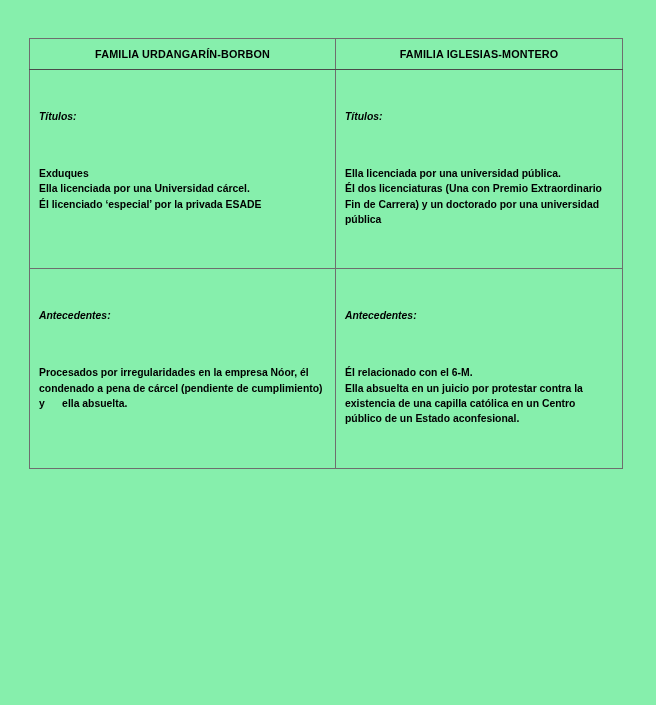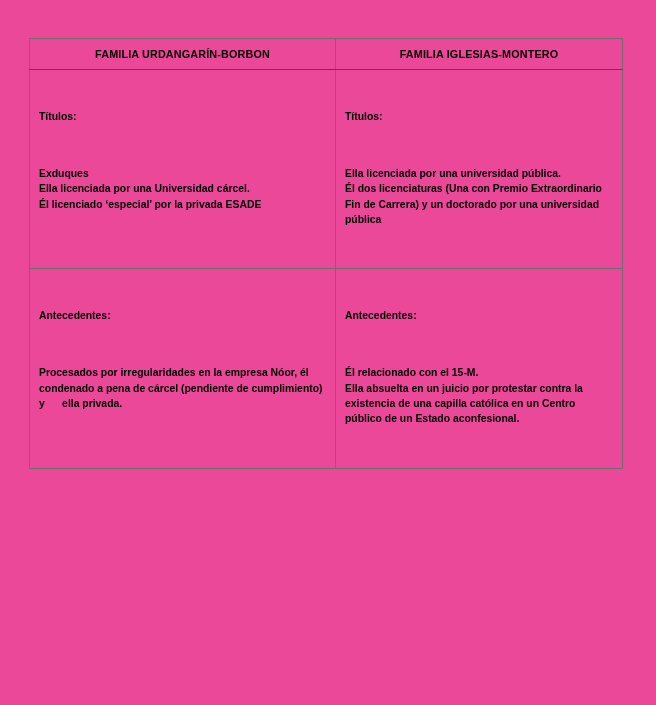--- a/index.html
+++ b/index.html
@@ -11,21 +11,21 @@
     width: 656px;
     height: 705px;
     font-family: "Liberation Sans", sans-serif;
     color: #000000;
     overflow: hidden;
   }
   .page {
     position: relative;
     width: 656px;
     height: 705px;
-    background: #ec4899;
+    background: #86efac;
   }
   .comparison-table {
     position: absolute;
     left: 29px;
     top: 38px;
     width: 593px;
     border-collapse: collapse;
     table-layout: fixed;
     border: 1.5px solid #3a3a3a;
   }
@@ -47,20 +47,21 @@
     text-align: center;
     vertical-align: middle;
     padding: 9px 6px 9px 6px;
     font-size: 10.8px;
     font-weight: bold;
     letter-spacing: 0.15px;
   }
   .cell-head {
     display: block;
     margin-bottom: 11px;
+    font-style: italic;
   }
   .cell-body {
     display: block;
   }
   .pad-xl  { padding-bottom: 30px; }
   .pad-lg  { padding-bottom: 22px; }
   .pad-sm  { padding-bottom: 9px; }
 </style>
 </head>
 <body>
@@ -96,25 +97,25 @@
         </td>
       </tr>
 
 
 
       <tr>
         <td class="pad-lg">
           <span class="cell-head">Antecedentes:</span>
           <span class="cell-body">Procesados por irregularidades en la empresa Nóor, él
 condenado a pena de cárcel (pendiente de cumplimiento)
-y      ella privada.</span>
+y      ella absuelta.</span>
         </td>
         <td class="pad-lg">
           <span class="cell-head">Antecedentes:</span>
-          <span class="cell-body">Él relacionado con el 15-M.
+          <span class="cell-body">Él relacionado con el 6-M.
 Ella absuelta en un juicio por protestar contra la
 existencia de una capilla católica en un Centro
 público de un Estado aconfesional.</span>
         </td>
       </tr>
 
     </tbody>
   </table>
 
 </div>

